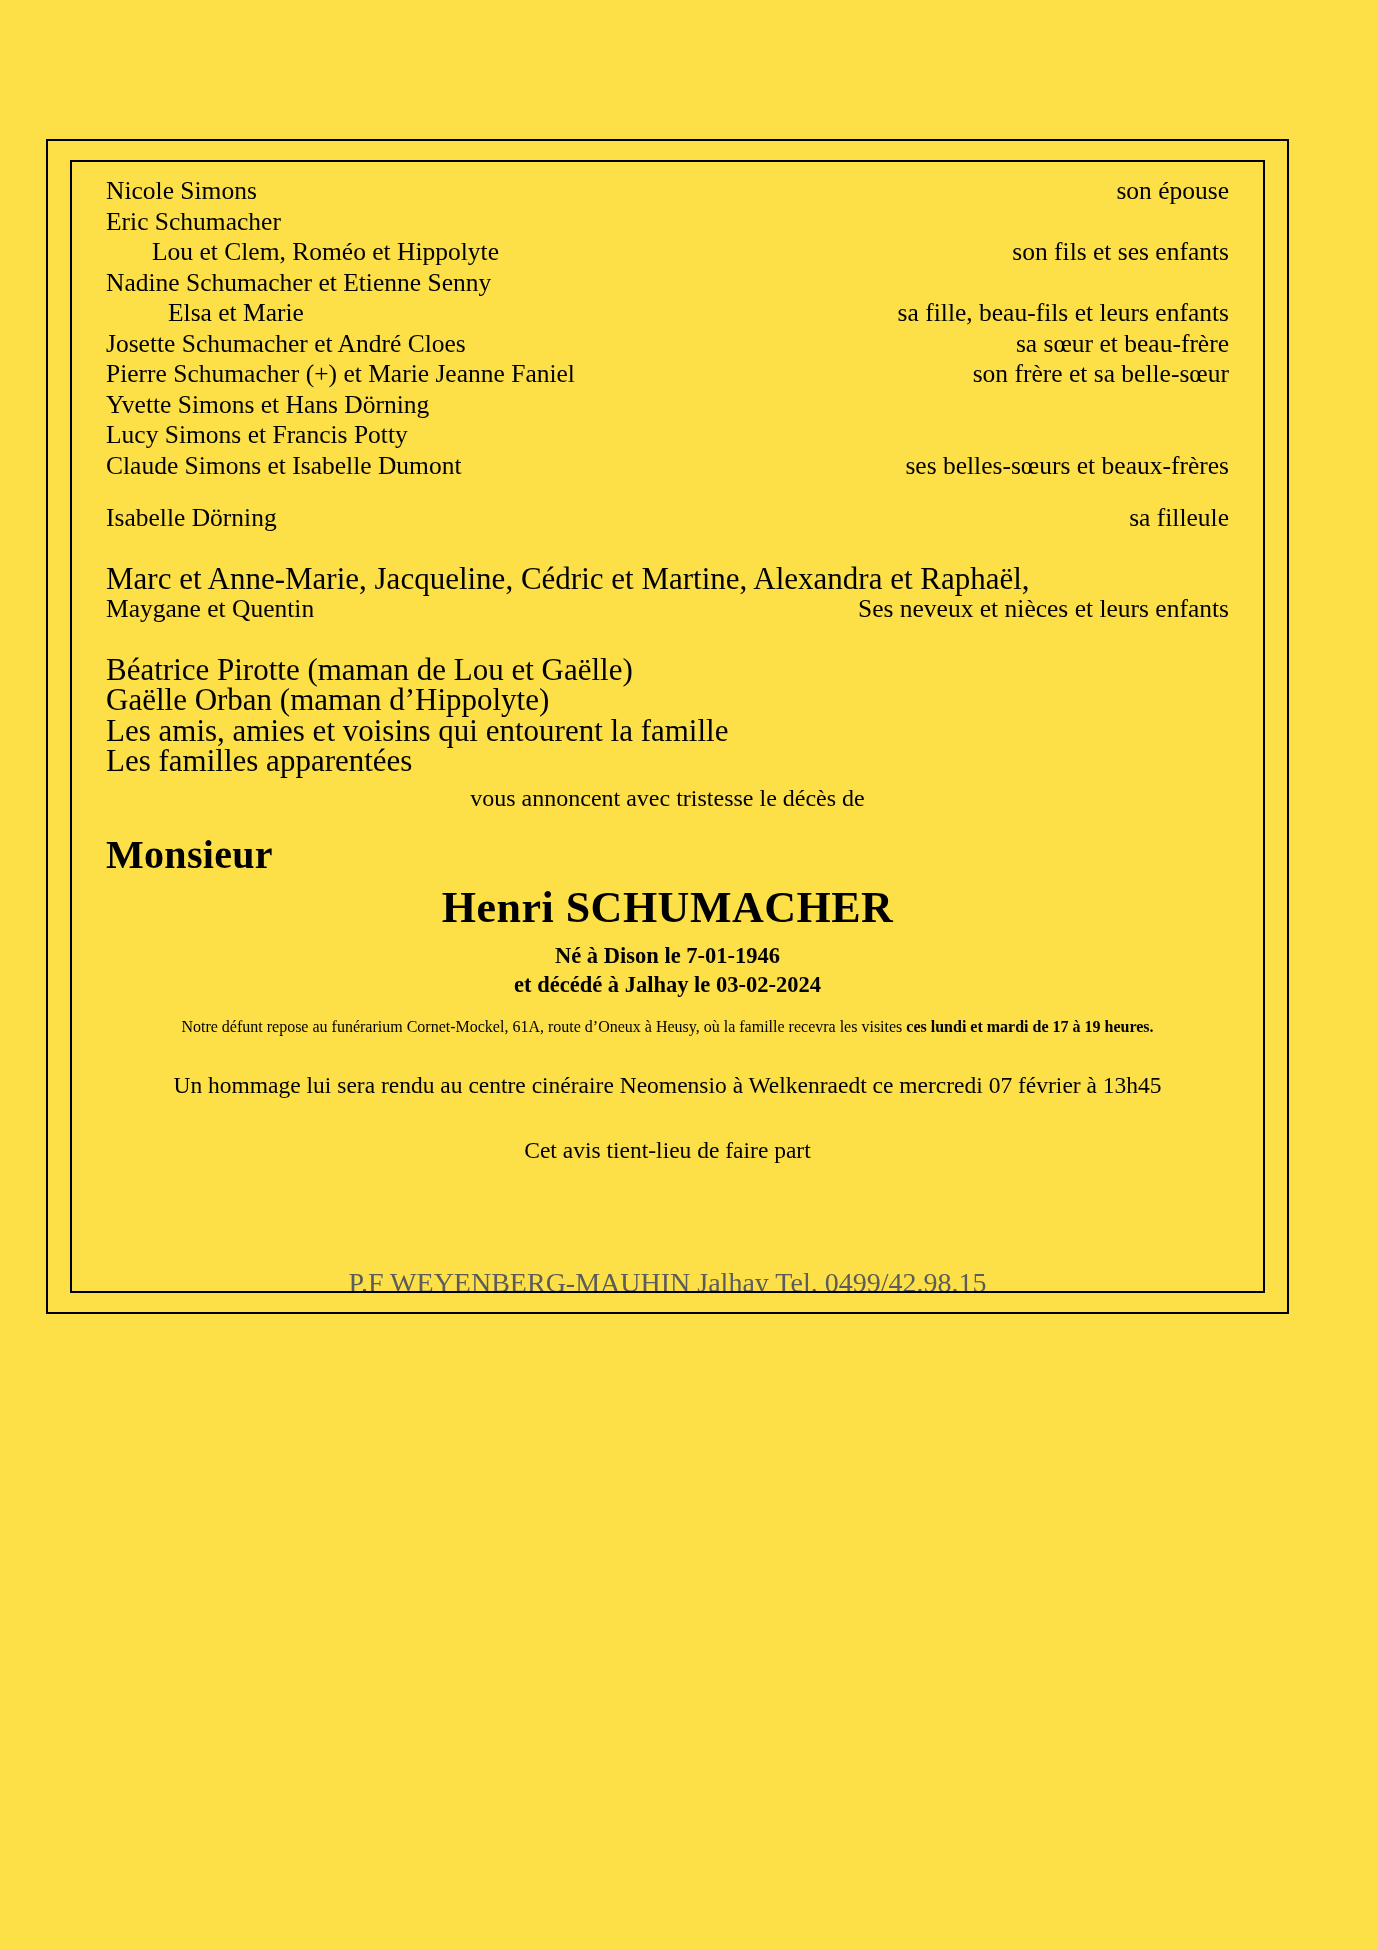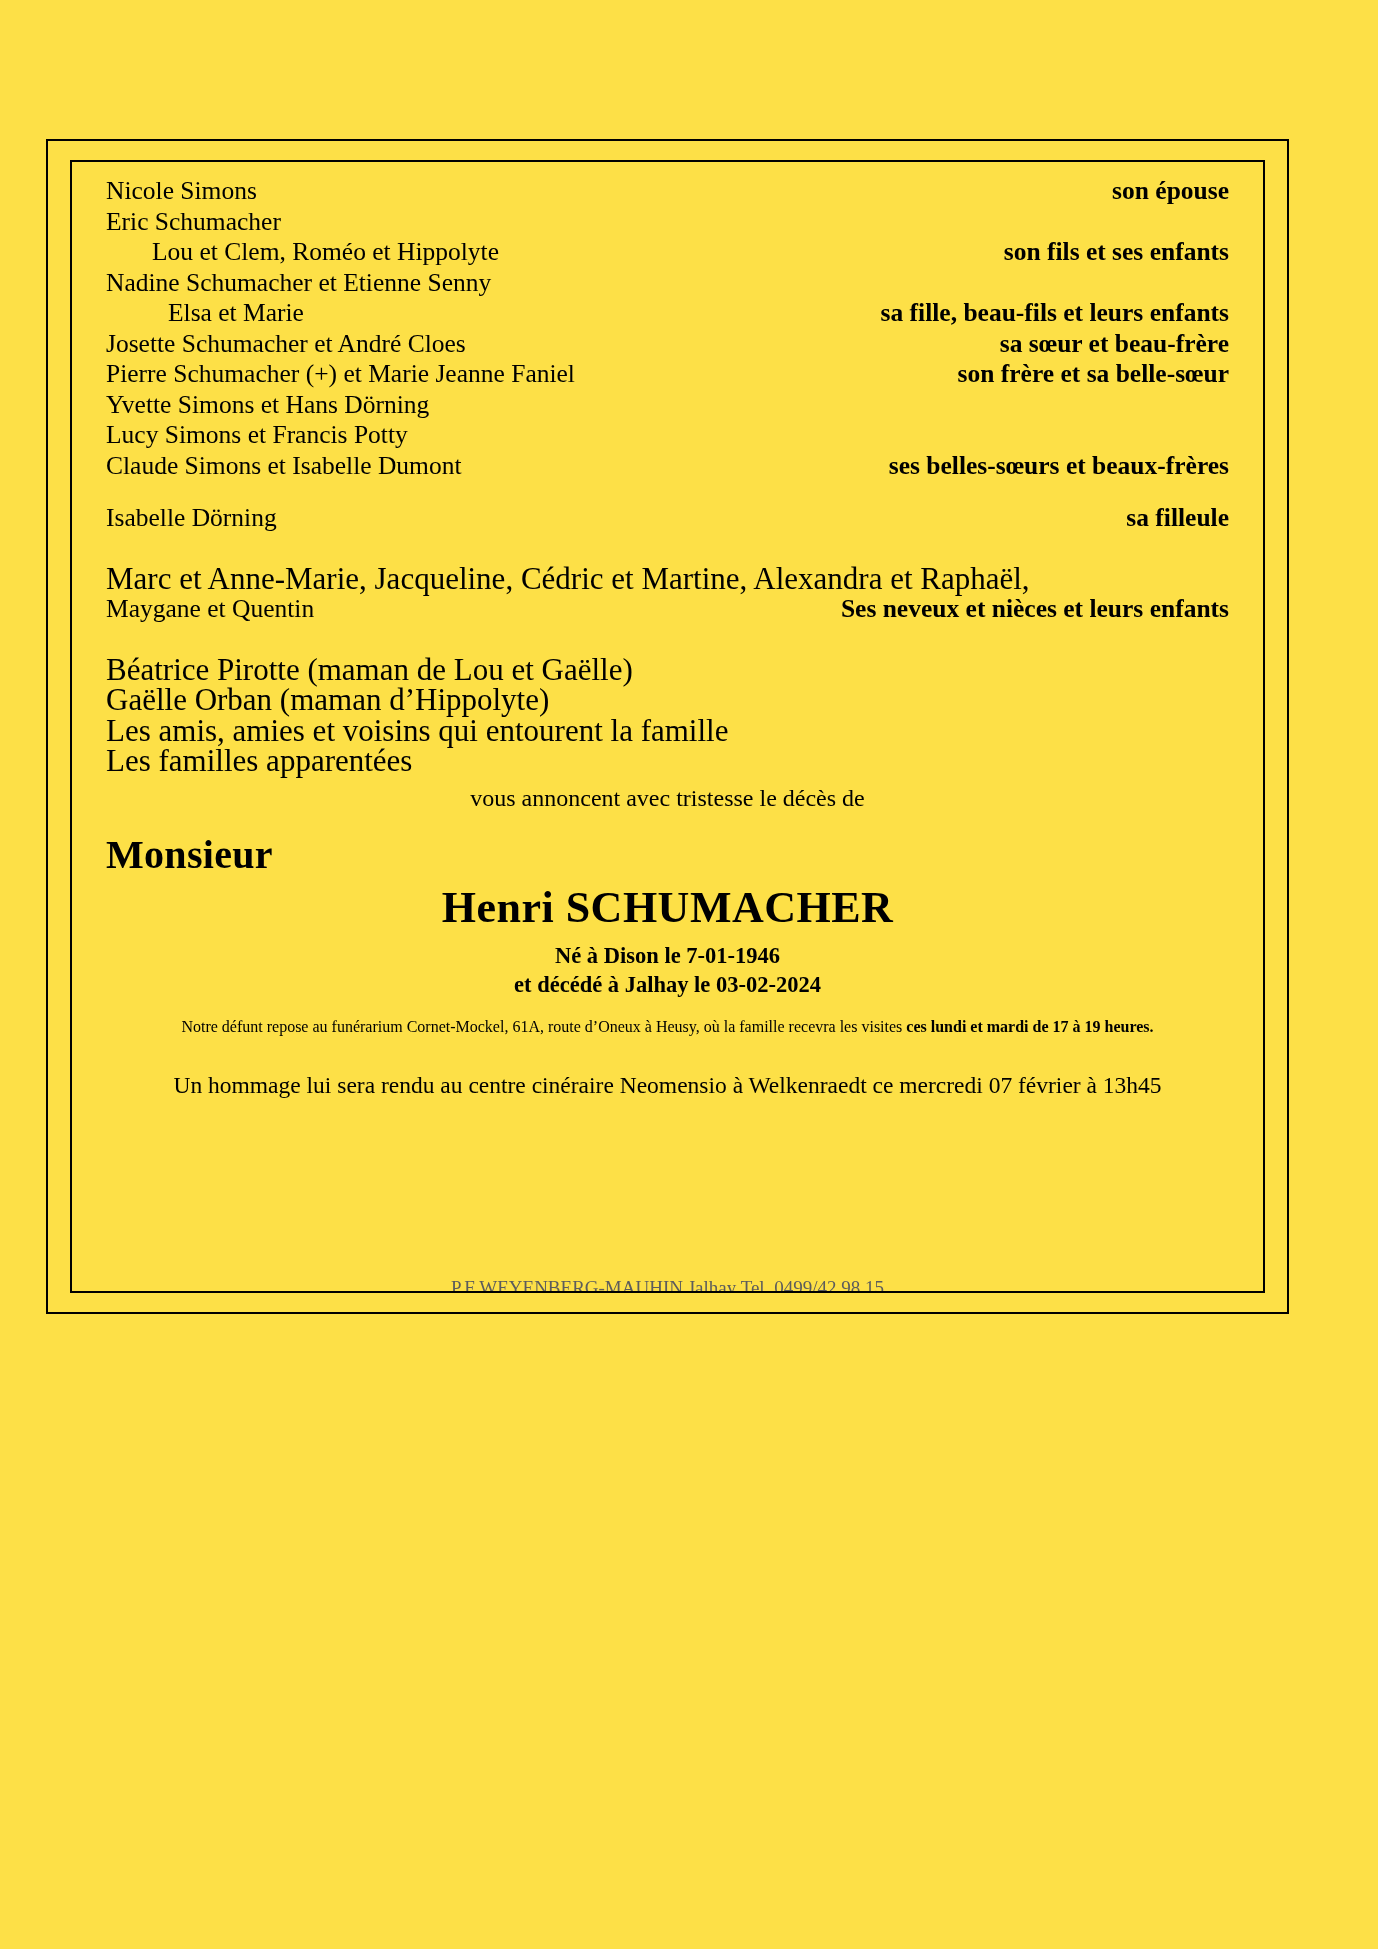--- a/index.html
+++ b/index.html
@@ -55,21 +55,21 @@
   
   .row {
     display: flex;
     justify-content: space-between;
     align-items: baseline;
     font-size: 25.5px;
     line-height: 30.5px;
     white-space: nowrap;
   }
   .row .left { text-align: left; }
-  .row .right { text-align: right; font-weight: bold; }
+  .row .right { text-align: right; }
 
   .indent-1 { padding-left: 46px; }
   .indent-2 { padding-left: 62px; }
 
   .spacer-sm { height: 22px; }
   .spacer-md { height: 30px; }
 
   .plain {
     font-size: 31px;
     line-height: 30.5px;
@@ -127,21 +127,21 @@
     line-height: 31px;
     margin-top: 34px;
   }
 
   .footer {
     position: absolute;
     left: 0;
     bottom: -8px;
     width: 100%;
     text-align: center;
-    font-size: 19px;
+    font-size: 28px;
     color: #5c5c5c;
   }
 </style>
 </head>
 <body>
 
 <div class="page">
   <div class="outer-frame">
     <div class="inner-frame">
       <div class="content">
@@ -217,18 +217,19 @@
 
         <div class="title-monsieur">Monsieur</div>
         <div class="title-name">Henri SCHUMACHER</div>
         <div class="subtitle">Né à Dison le 7-01-1946</div>
         <div class="subtitle" style="margin-top:0;">et décédé à Jalhay le 03-02-2024</div>
 
         <div class="para"><span>Notre défunt repose au funérarium Cornet-Mockel, 61A, route d’Oneux à Heusy, où la famille recevra les visites </span><b>ces lundi et mardi de 17 à 19 heures.</b></div>
 
         <div class="para-2">Un hommage lui sera rendu au centre cinéraire Neomensio à Welkenraedt ce mercredi 07 février à 13h45</div>
 
+        <div class="para-3">Cet avis tient-lieu de faire part</div>
 
         <div class="footer">P.F WEYENBERG-MAUHIN Jalhay Tel. 0499/42.98.15</div>
       </div>
     </div>
   </div>
 </div>
 
 </body></html>

